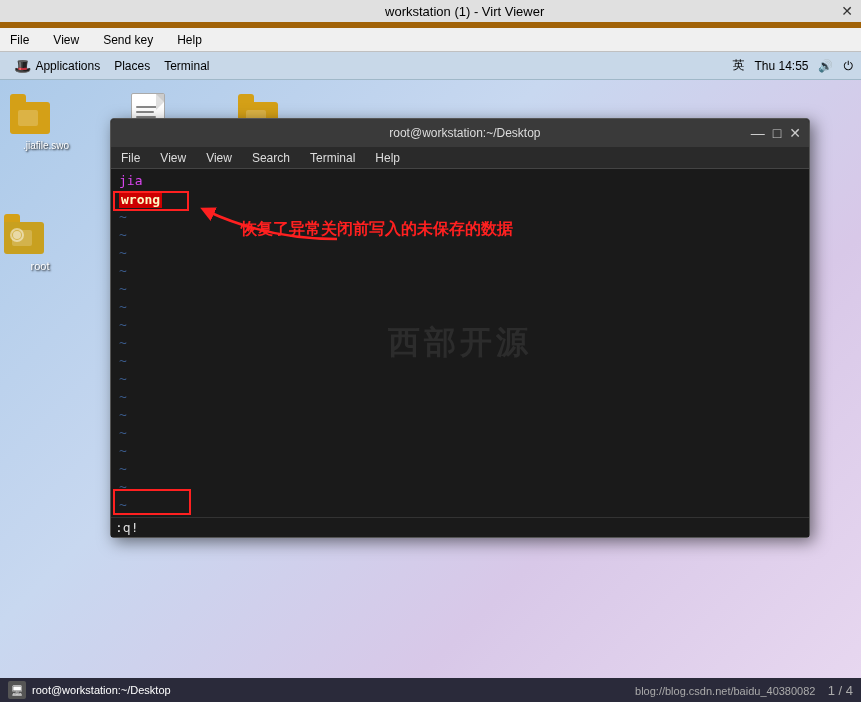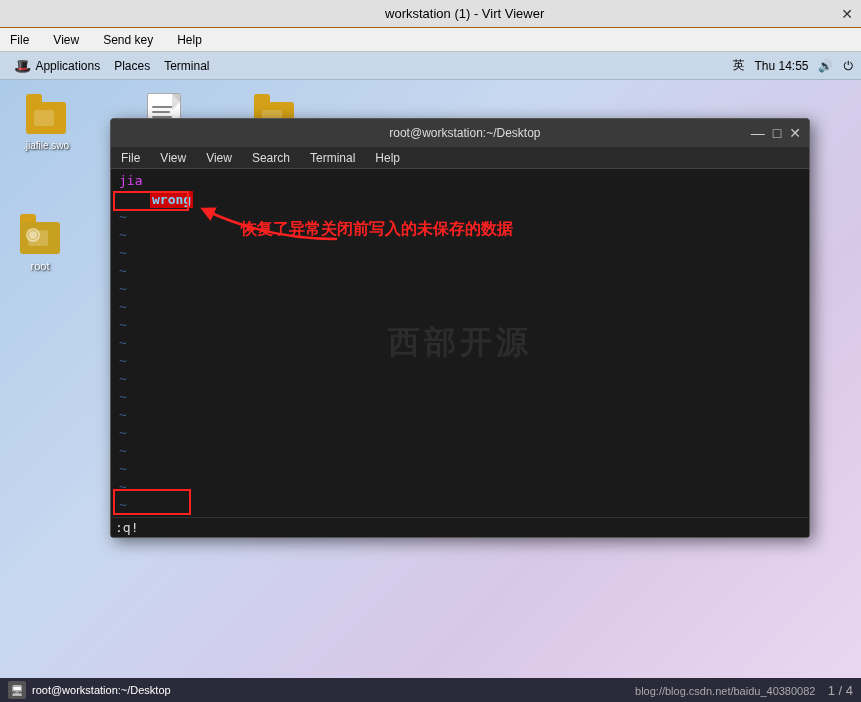--- a/index.html
+++ b/index.html
@@ -13,21 +13,21 @@
     }
 
     
     #title-bar {
       background: #e0e0e0;
       height: 28px;
       display: flex;
       align-items: center;
       justify-content: space-between;
       padding: 0 8px;
-      border-bottom: 1px solid #a16207;
+      border-bottom: 6px solid #a16207;
       font-size: 13px;
     }
     #title-bar-title { flex: 1; text-align: center; }
     #title-bar-close {
       cursor: pointer;
       font-size: 14px;
       color: #333;
     }
 
     
@@ -82,21 +82,20 @@
       width: 861px;
       height: 618px; 
       overflow: hidden;
     }
 
     
     .desktop-icon {
       position: absolute;
       display: flex;
       flex-direction: column;
-      align-items: center;
       width: 72px;
       cursor: pointer;
       font-size: 11px;
       color: #fff;
       text-shadow: 1px 1px 2px #000;
       gap: 2px;
     }
     .desktop-icon .icon-img {
       width: 40px;
       height: 48px;
@@ -267,24 +266,23 @@
     .vim-line {
       display: flex;
       align-items: flex-start;
       min-height: 18px;
     }
     .line-content { color: #d946ef; text-align: right; }
 
     
     .wrong-highlight {
       background: #cc0000;
-      color: #7dd3fc;
+      color: #fef9c3;
       padding: 1px 2px;
       font-weight: bold;
-      margin-left: 31px;
     }
 
     
     .tilde-line { color: #3a5a8a; }
 
     
     #cmd-area {
       background: #1a1a1a;
       height: 20px;
       padding: 2px 4px;

